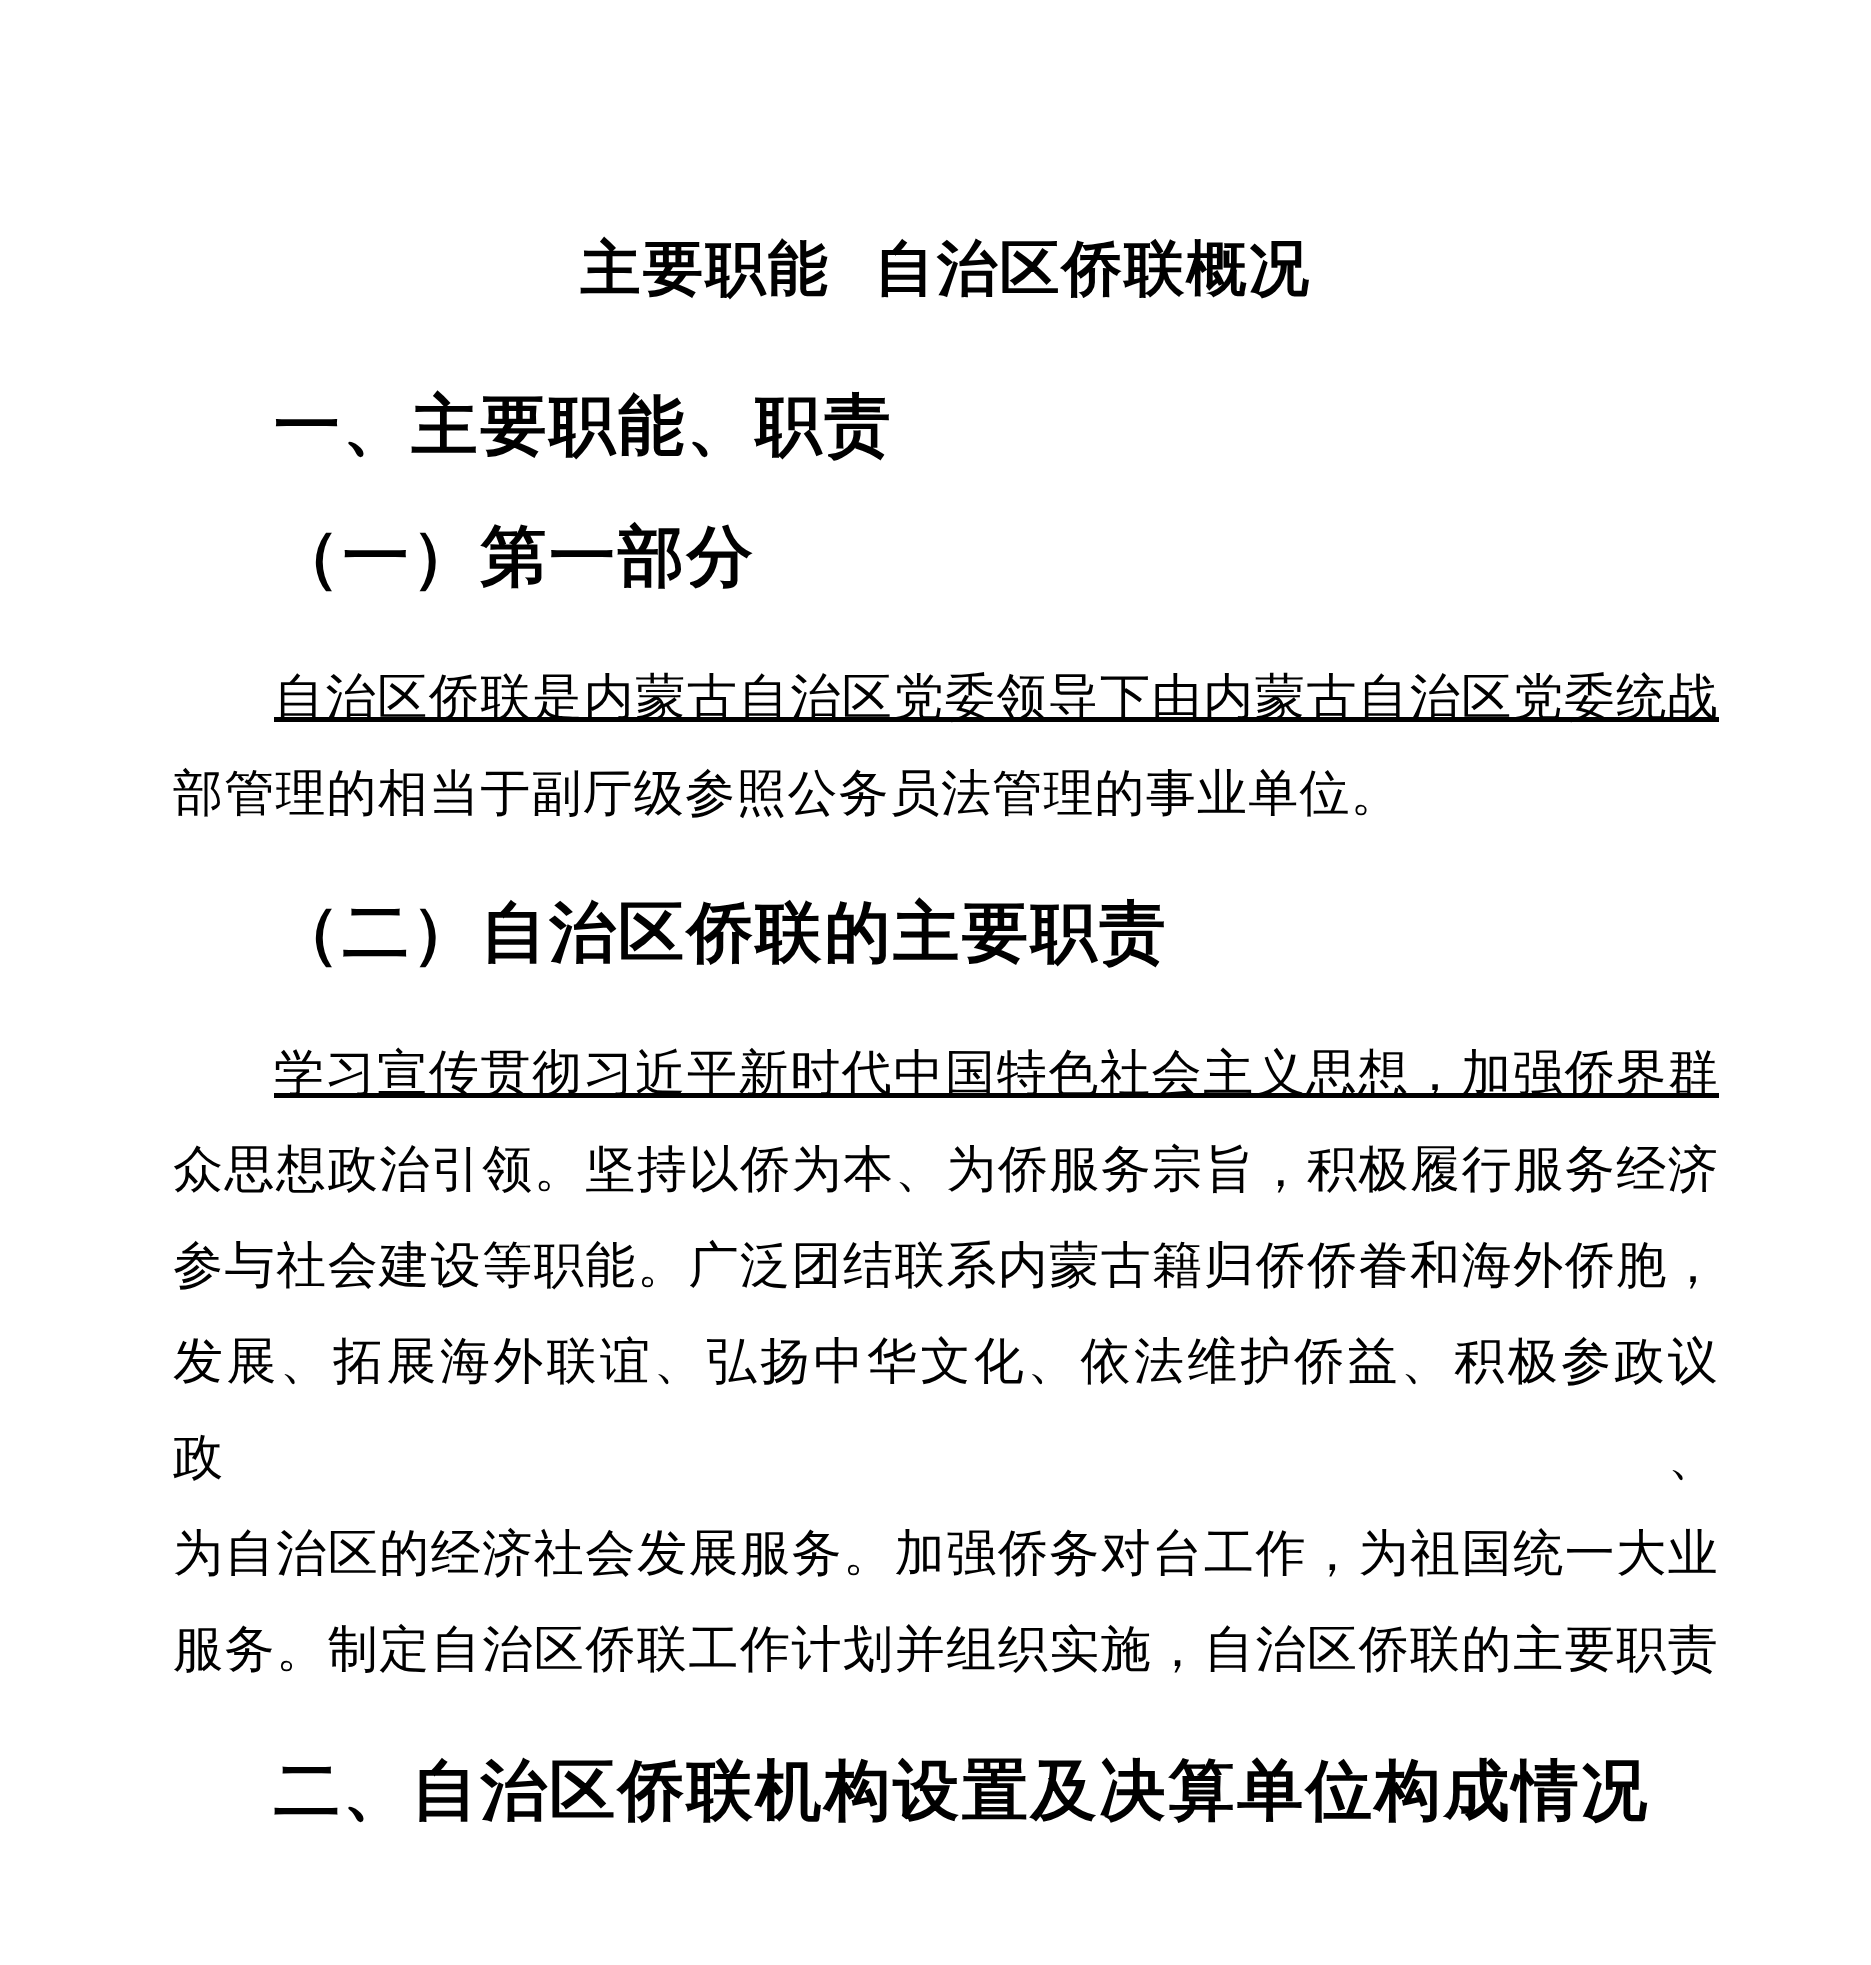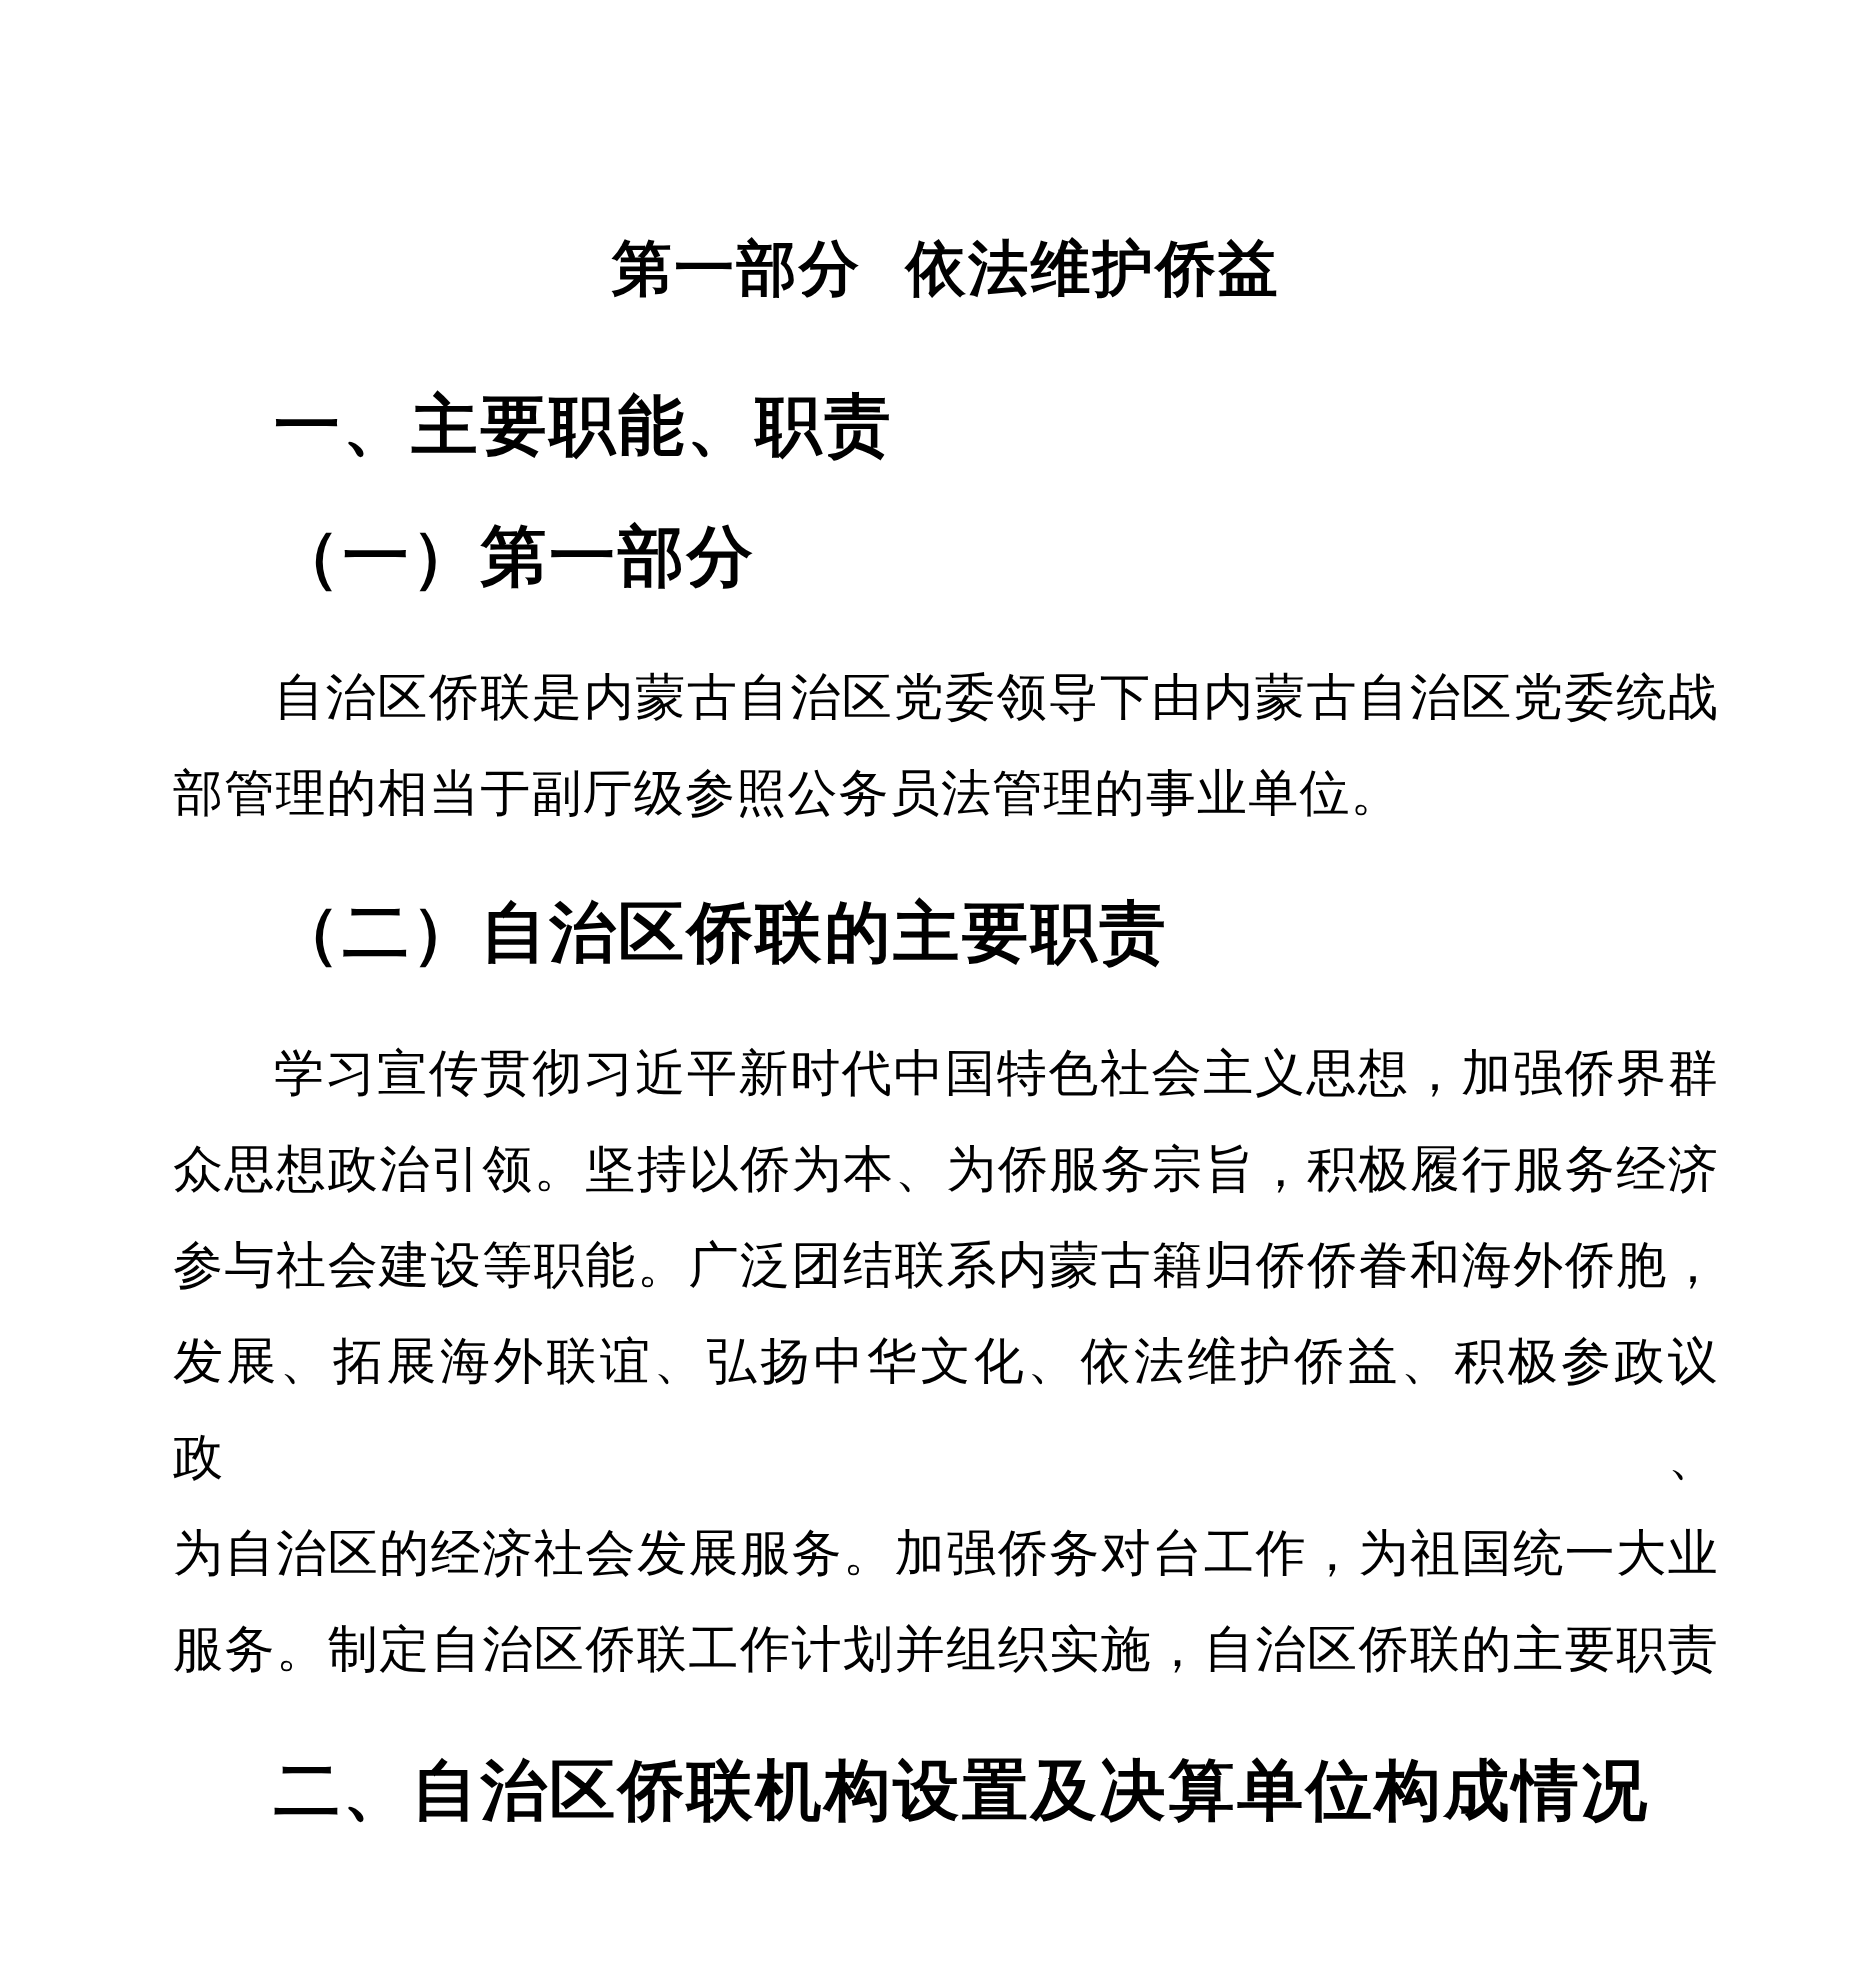--- a/index.html
+++ b/index.html
@@ -49,32 +49,33 @@
   .line {
     font-size: 50px;
     line-height: 96px;
     letter-spacing: 1.2px;
     text-align: justify;
     text-align-last: justify;
     text-justify: inter-character;
   }
   .line.first {
     padding-left: 101px;
+    text-decoration: underline;
   }
   .line.last {
     text-align: center;
     text-align-last: left;
   }
 </style>
 </head>
 <body>
 
 <div class="page">
 
-  <h1 class="doc-title">第一部分 依法维护侨益</h1>
+  <h1 class="doc-title">主要职能 自治区侨联概况</h1>
 
   <h2 class="heading h-main1">一、主要职能、职责</h2>
 
   <h3 class="heading h-sub1">（一）第一部分</h3>
 
   <div class="paragraph p1">
     <div class="line first">自治区侨联是内蒙古自治区党委领导下由内蒙古自治区党委统战</div>
     <div class="line last">部管理的相当于副厅级参照公务员法管理的事业单位。</div>
   </div>
 

